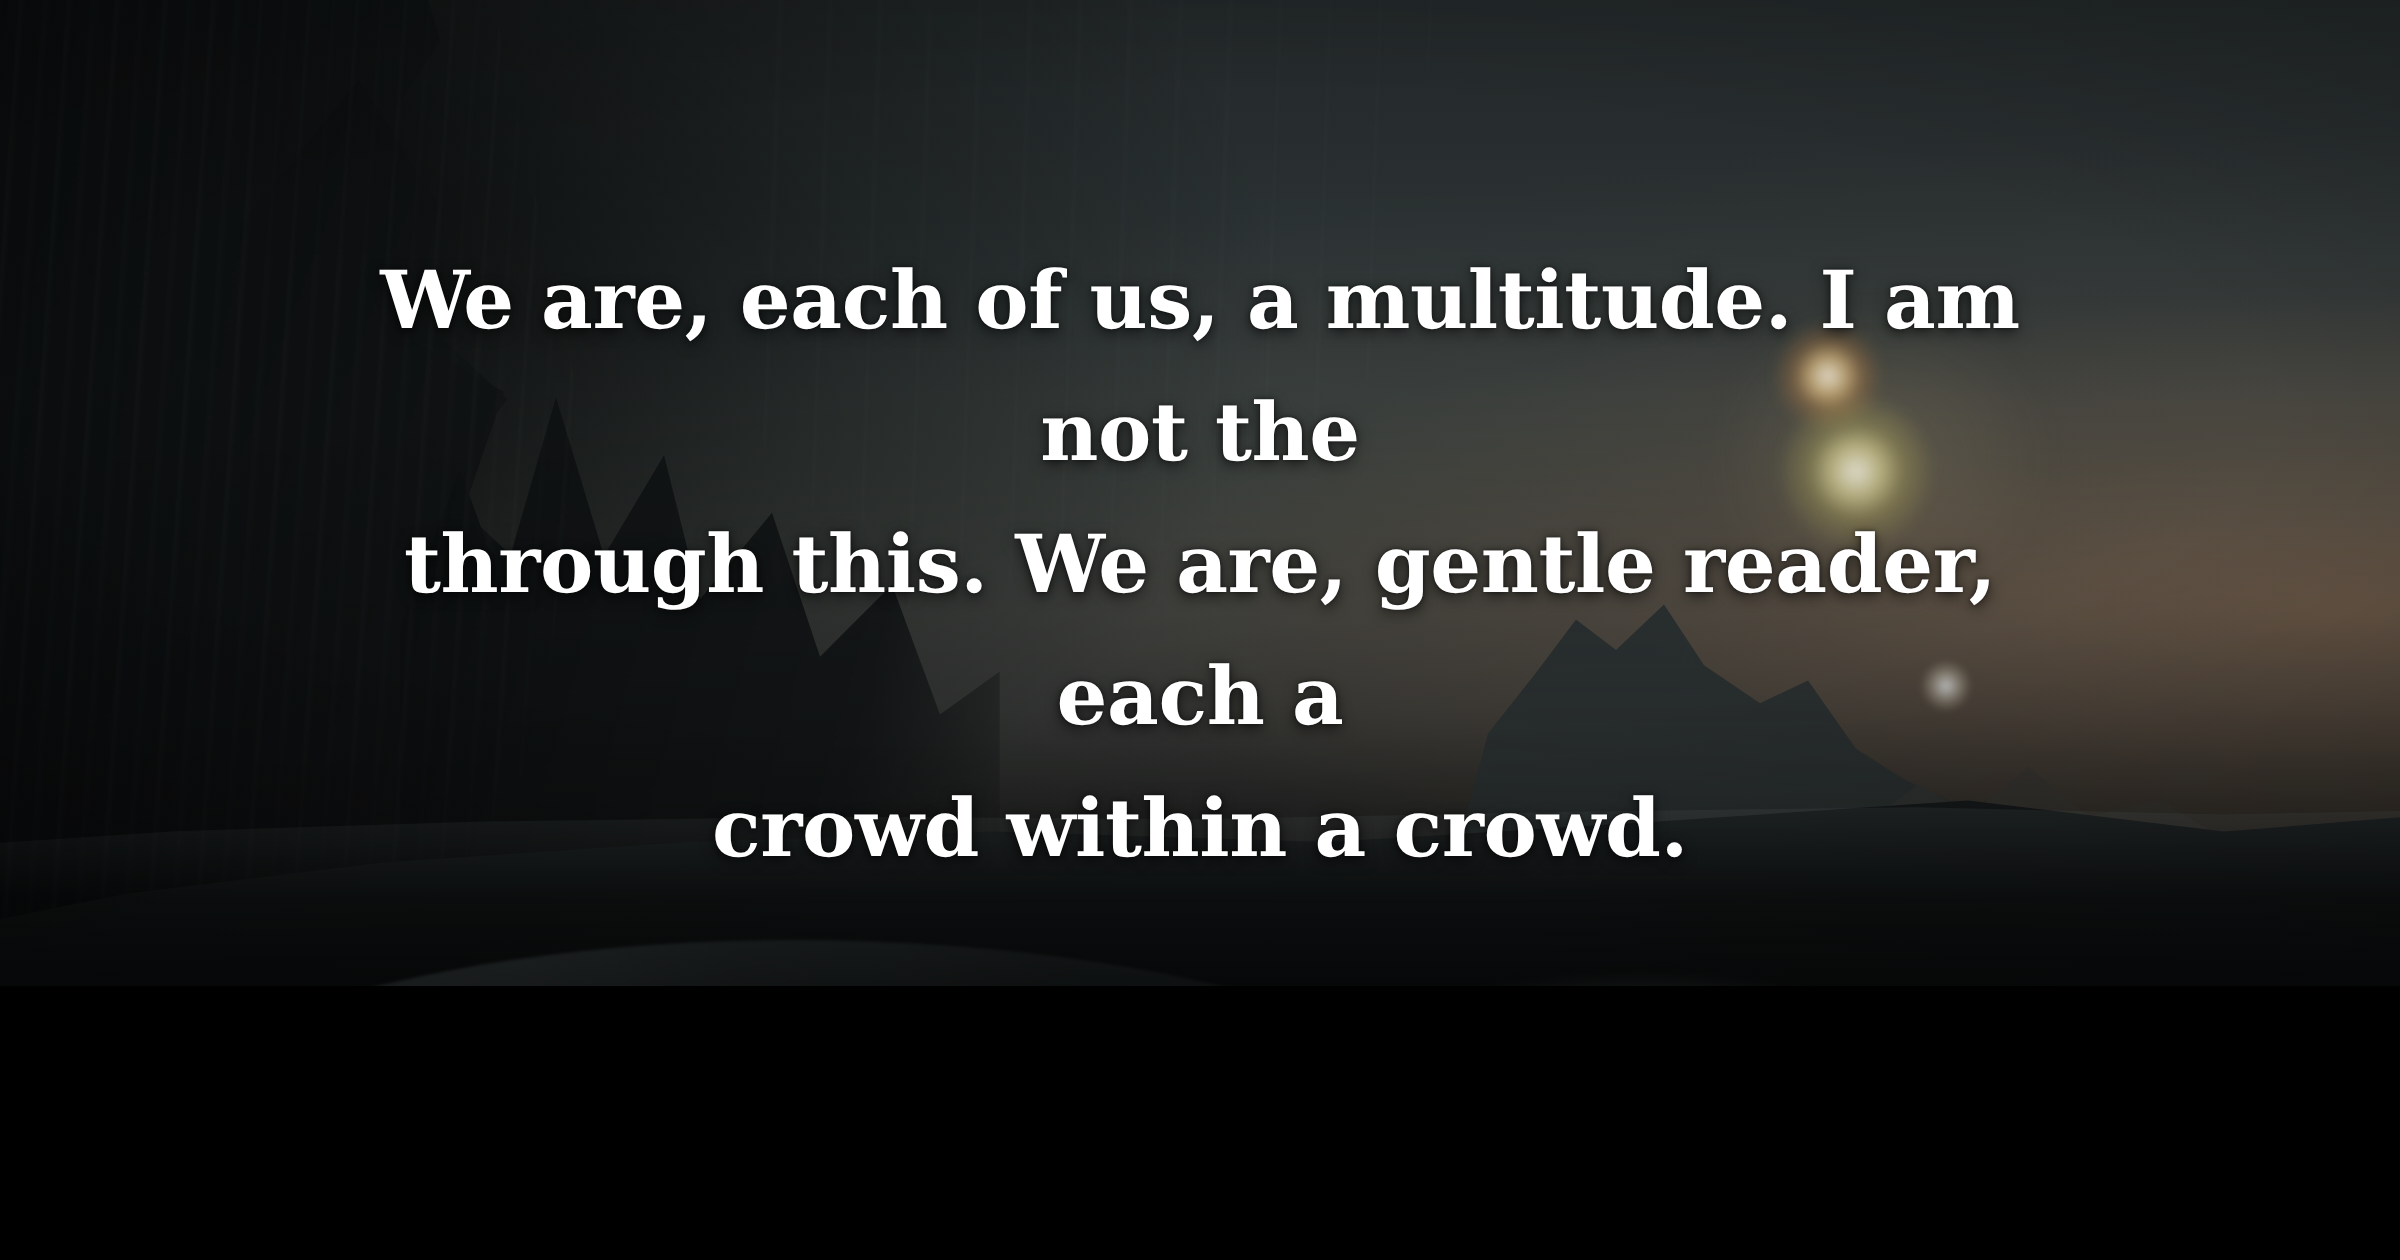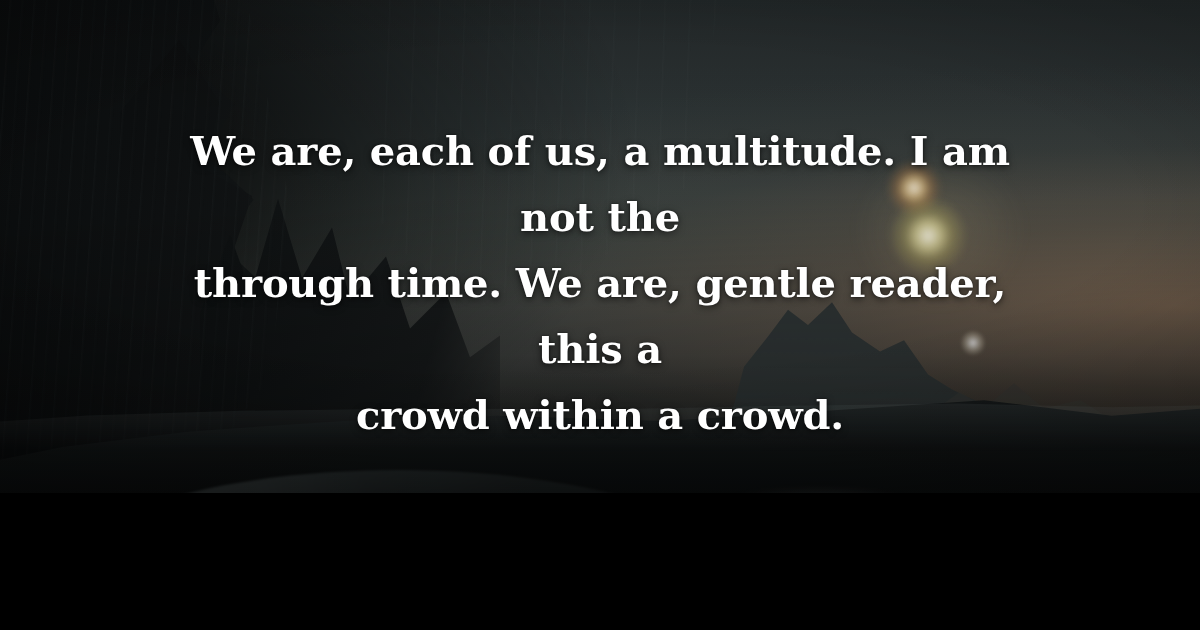--- a/index.html
+++ b/index.html
@@ -357,21 +357,21 @@
     <div class="boulder"></div>
     <div class="boulder-2"></div>
 
     <div class="vignette"></div>
   </div>
 
   <div class="content">
 
     <div class="quote-text">
       <div>We are, each of us, a multitude. I am not the</div>
-      <div>through time. We are, gentle reader, this a</div>
+      <div>through this. We are, gentle reader, each a</div>
       <div>crowd within a crowd.</div>
     </div>
 
     <div class="brand">
       <span class="brand-mark">
         <svg width="20" height="20" viewBox="0 0 20 20" aria-hidden="true">
           <path d="M4.0 4.2 c0 -0.6 0.5 -1.1 1.1 -1.1 c0.6 0 1.1 0.5 1.1 1.1 c0 0.6 -0.5 1.1 -1.1 1.1 c-0.1 0 -0.2 0 -0.3 -0.02 c0.1 0.5 0.4 0.9 0.9 1.15 l-0.45 0.8 c-0.9 -0.45 -1.25 -1.3 -1.25 -2.2 z" fill="#ffffff"></path>
           <path d="M7.3 4.2 c0 -0.6 0.5 -1.1 1.1 -1.1 c0.6 0 1.1 0.5 1.1 1.1 c0 0.6 -0.5 1.1 -1.1 1.1 c-0.1 0 -0.2 0 -0.3 -0.02 c0.1 0.5 0.4 0.9 0.9 1.15 l-0.45 0.8 c-0.9 -0.45 -1.25 -1.3 -1.25 -2.2 z" fill="#ffffff"></path>
           <circle cx="9.1" cy="9.0" r="1.0" fill="#ffffff"></circle>
           <circle cx="13.3" cy="9.0" r="1.0" fill="#ffffff"></circle>

